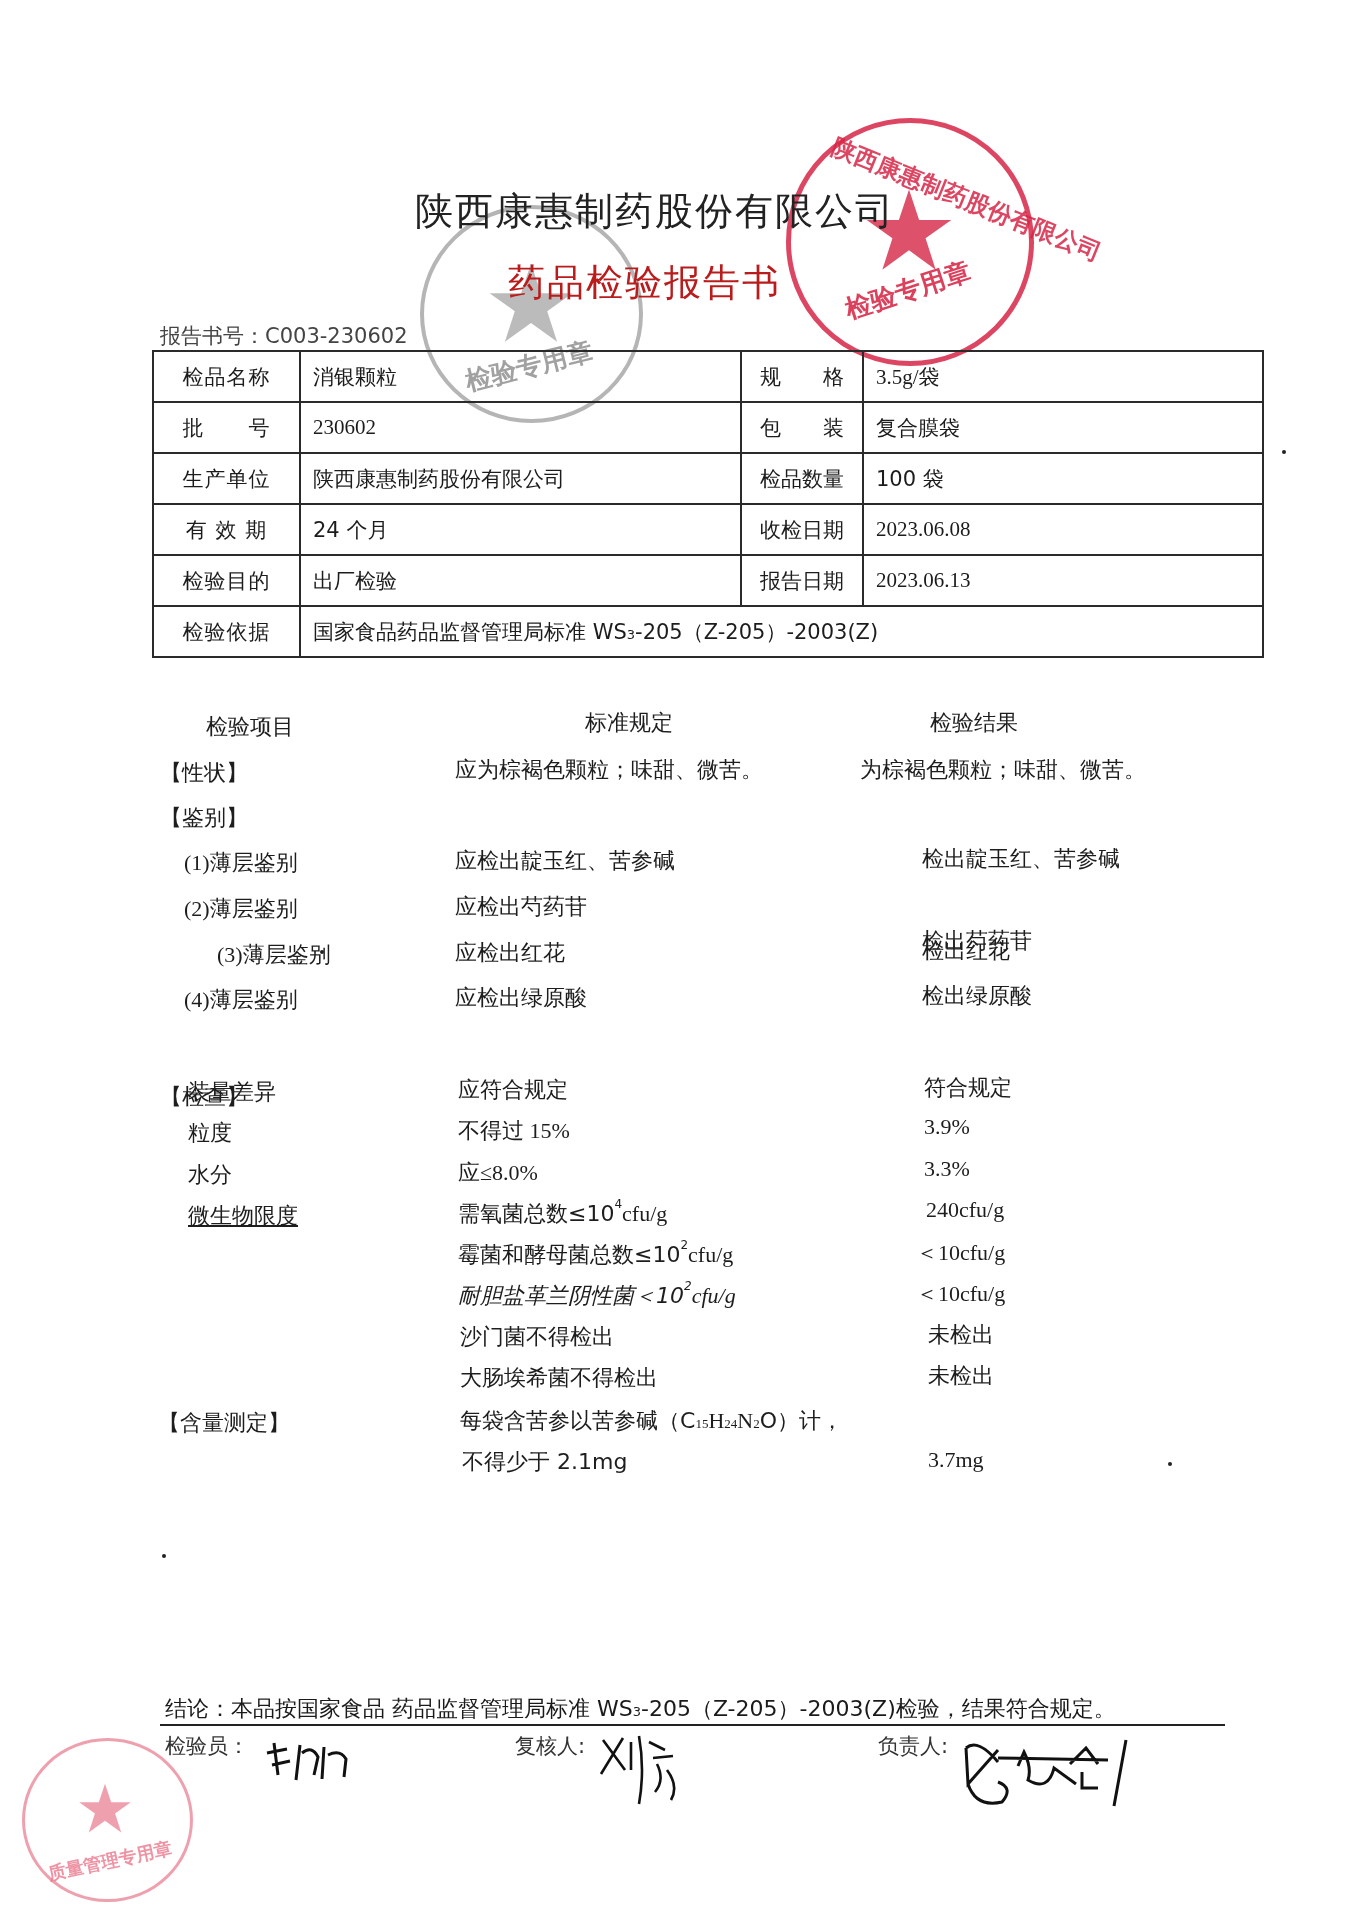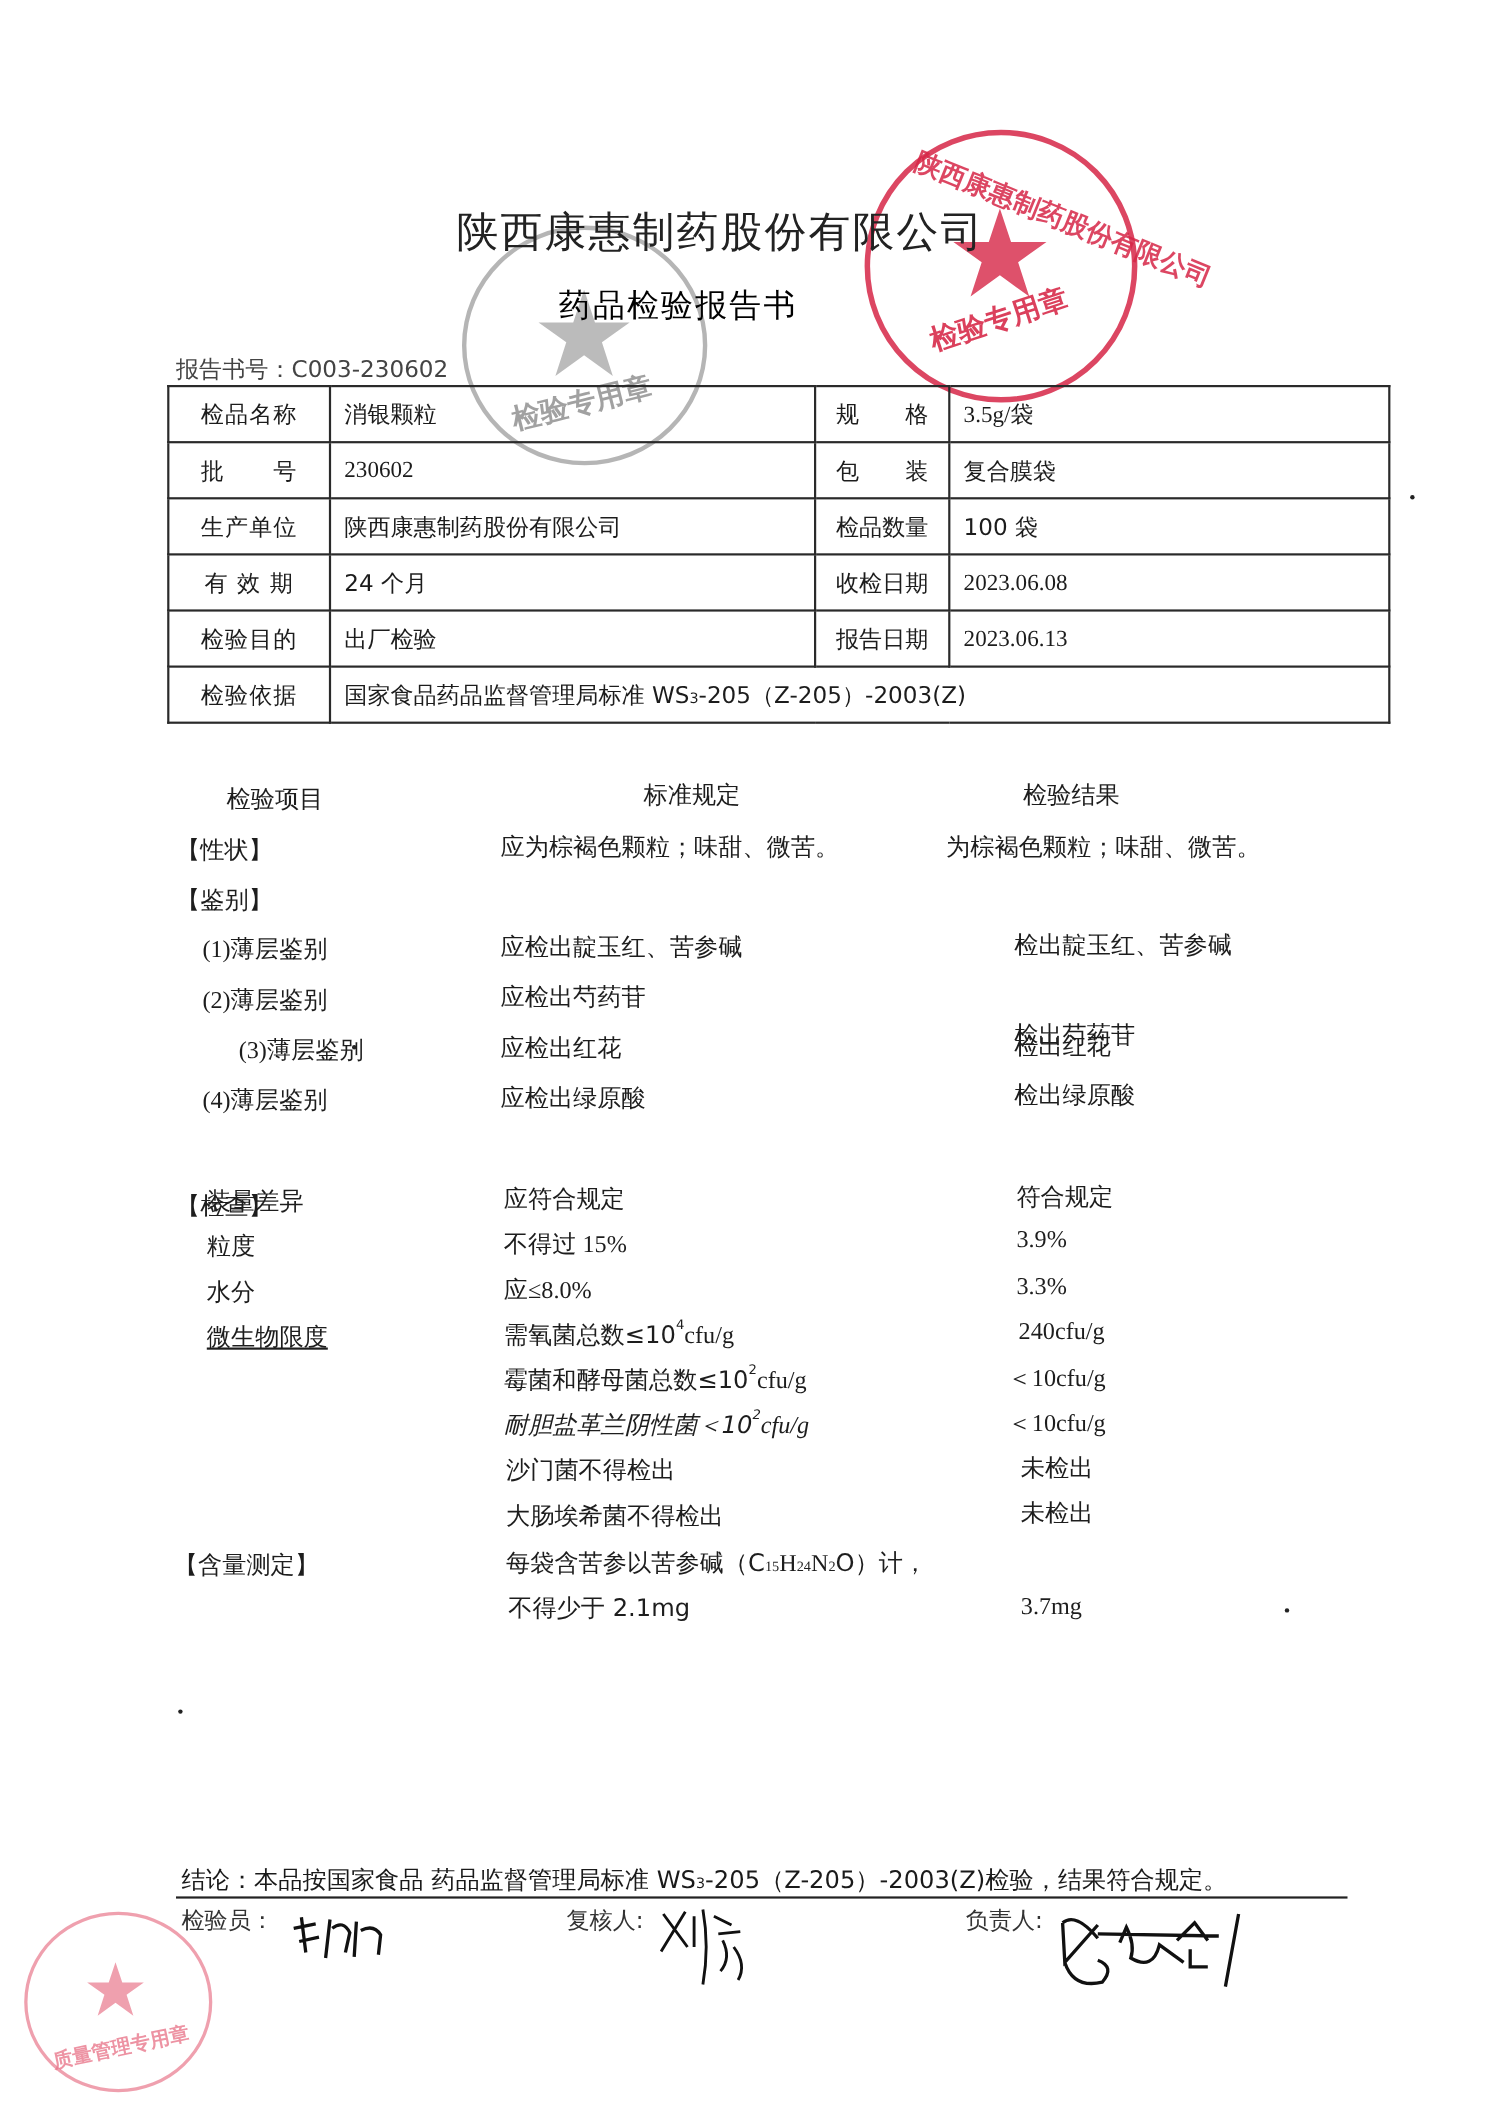--- a/index.html
+++ b/index.html
@@ -7,21 +7,21 @@
     width: 1358px; height: 1920px; position: relative; overflow: hidden;
     font-family: "DejaVu Serif", "Liberation Serif", serif;
     color: #1a1a1a;
   }
   .abs { position: absolute; white-space: nowrap; }
   .sans { font-family: "DejaVu Sans", "Liberation Sans", sans-serif; }
   .serif { font-family: "Liberation Serif", "DejaVu Serif", serif; }
 
   
   .company-title { left: 415px; top: 186px; font-size: 38px; letter-spacing: 2px; color: #222; }
-  .report-title { left: 508px; top: 258px; font-size: 29px; letter-spacing: 2px; color: #000000; }
+  .report-title { left: 508px; top: 258px; font-size: 37px; letter-spacing: 2px; color: #b91c1c; }
   .report-no { left: 160px; top: 322px; font-size: 21px; color: #444; }
 
   
   .info-table {
     position: absolute; left: 152px; top: 350px; width: 1112px;
     border-collapse: collapse; font-size: 21px;
   }
   .info-table td {
     border: 2px solid #2a2a2a; height: 49px; padding: 0 12px;
     vertical-align: middle; color: #1c1c1c;

